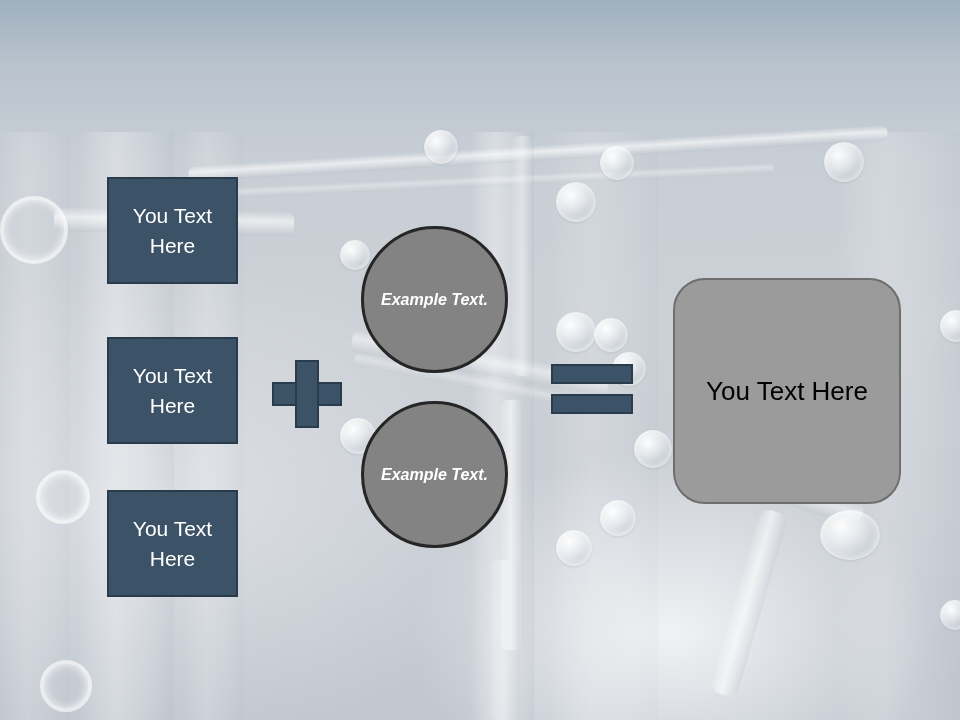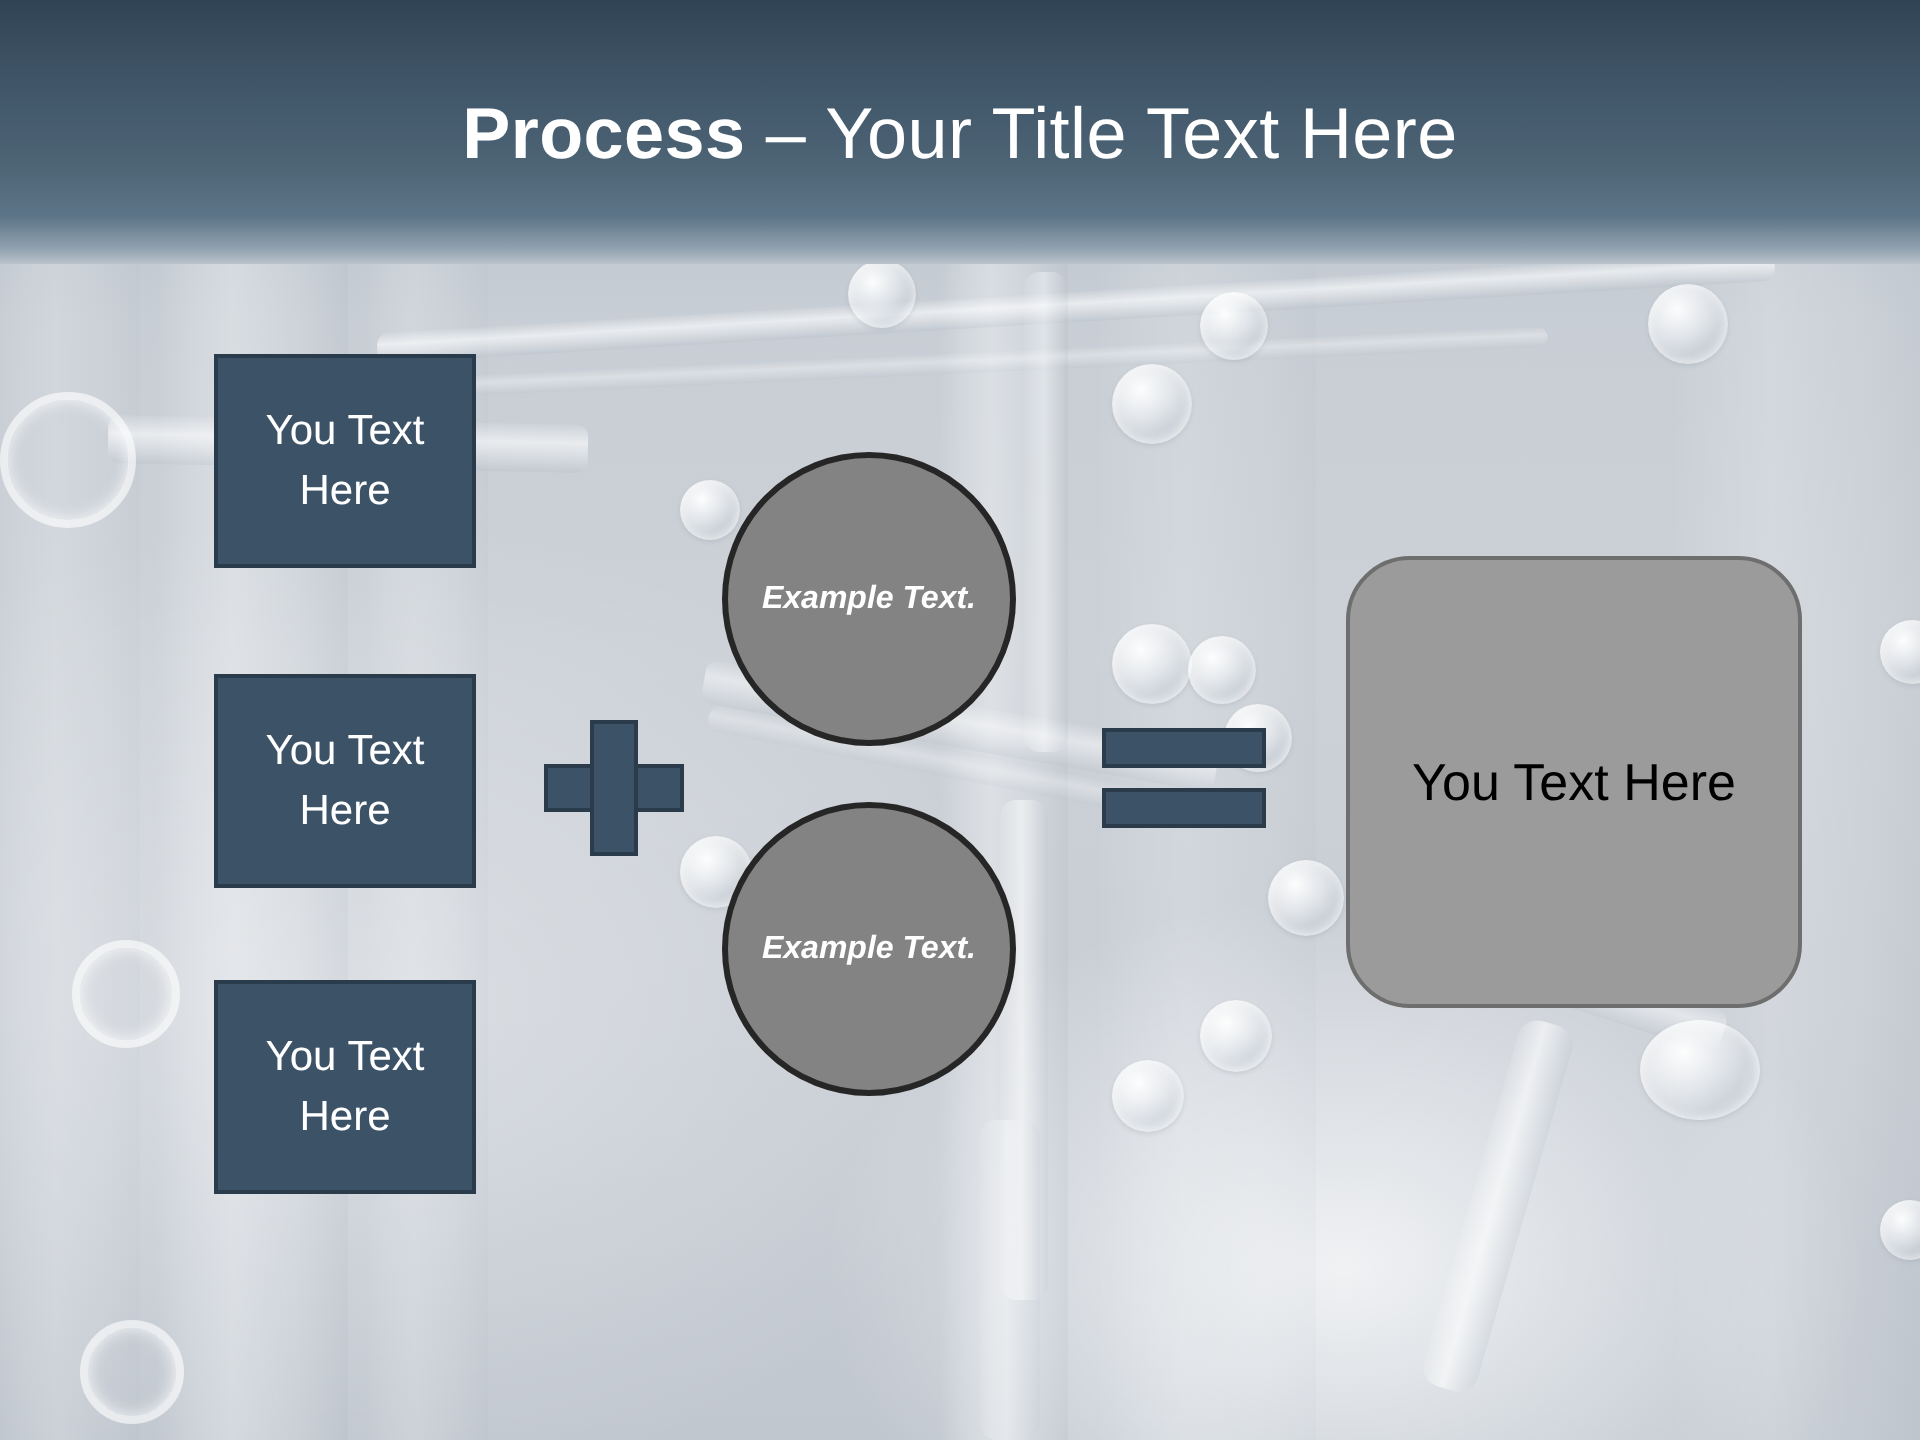--- a/index.html
+++ b/index.html
@@ -257,23 +257,20 @@
   <div class="bolt" style="left:556px; top:530px; width:36px; height:36px;"></div>
   <div class="bolt" style="left:820px; top:510px; width:60px; height:50px;"></div>
   <div class="bolt" style="left:940px; top:600px; width:30px; height:30px;"></div>
   <div class="bolt" style="left:340px; top:240px; width:30px; height:30px;"></div>
   <div class="bolt" style="left:340px; top:418px; width:36px; height:36px;"></div>
 
   <div class="ring" style="left:36px; top:470px; width:46px; height:46px;"></div>
   <div class="ring" style="left:40px; top:660px; width:44px; height:44px;"></div>
   <div class="ring" style="left:0px;  top:196px; width:60px; height:60px;"></div>
 
-  <div class="header">
-    <div class="title"><span class="strong">Process</span><span class="rest"> – Your Title Text Here</span></div>
-  </div>
 
   <div class="blue-box box-1">
     <span>You Text Here</span>
   </div>
   <div class="blue-box box-2">
     <span>You Text Here</span>
   </div>
   <div class="blue-box box-3">
     <span>You Text Here</span>
   </div>

